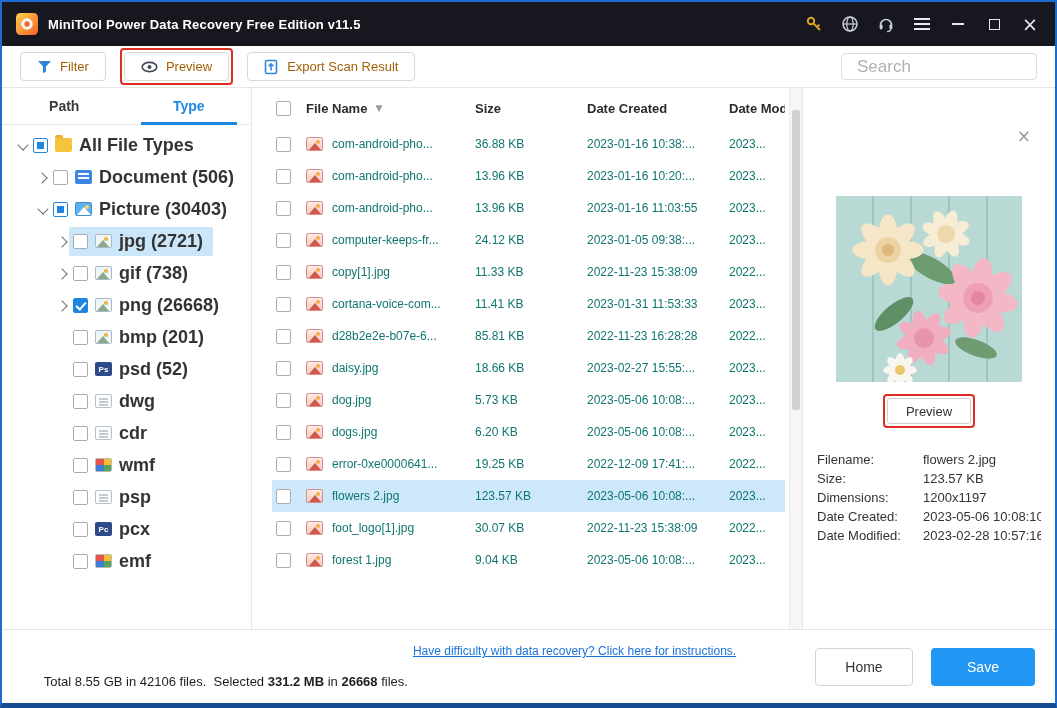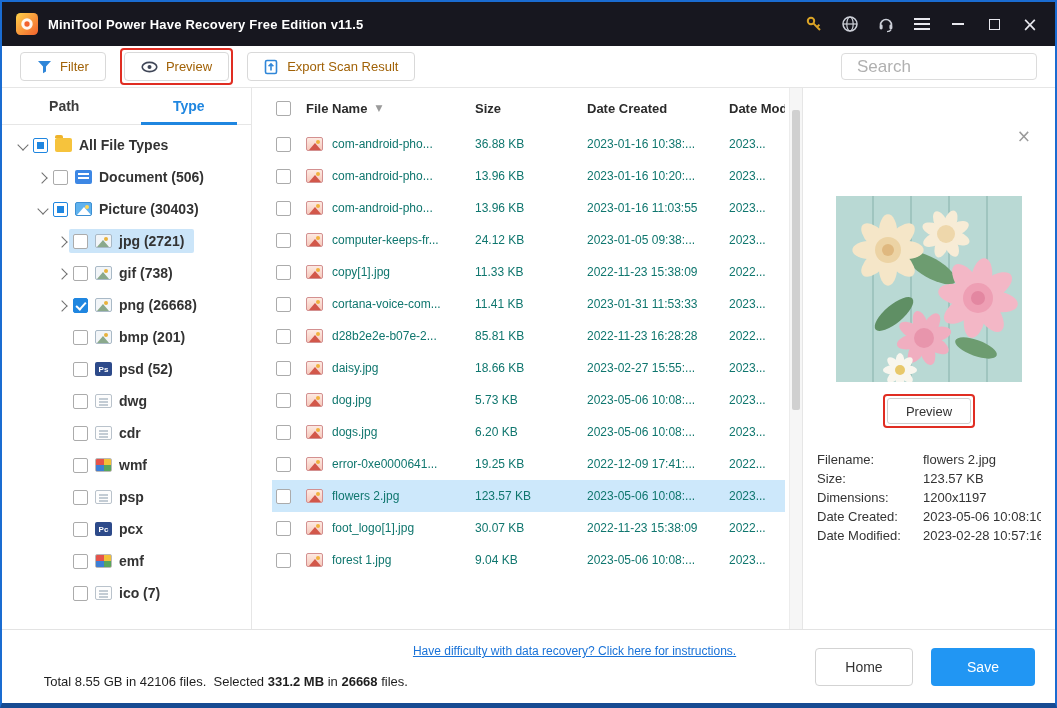--- a/index.html
+++ b/index.html
@@ -75,21 +75,21 @@
   .tree-row[data-selected="true"] .tree-inner { background: #cbe5f9; }
   .expander { width: 13px; height: 13px; position: relative; flex: none; }
   .expander[data-exp="down"]::before {
     content: ""; position: absolute; left: 3px; top: 2px; width: 7px; height: 7px;
     border-right: 1.6px solid #6f6f6f; border-bottom: 1.6px solid #6f6f6f; transform: rotate(45deg);
   }
   .expander[data-exp="right"]::before {
     content: ""; position: absolute; left: 2px; top: 3px; width: 7px; height: 7px;
     border-right: 1.6px solid #6f6f6f; border-bottom: 1.6px solid #6f6f6f; transform: rotate(-45deg);
   }
-  .tlabel { font-size: 14px; font-weight: 600; color: #333; white-space: nowrap; }
+  .tlabel { font-size: 18px; font-weight: 600; color: #333; white-space: nowrap; }
 
   
   .cb {
     width: 15px; height: 15px; border: 1px solid #ababab; border-radius: 2px; background: #fff;
     position: relative; flex: none; cursor: pointer;
   }
   .cb[data-state="checked"] { background: #1f86e0; border-color: #1f86e0; }
   .cb[data-state="checked"]::after {
     content: ""; position: absolute; left: 4px; top: 1px; width: 4px; height: 8px;
     border: solid #fff; border-width: 0 2px 2px 0; transform: rotate(42deg);
@@ -190,21 +190,21 @@
       <defs>
           <linearGradient id="lg" x1="0" y1="0" x2="1" y2="1">
         <stop offset="0" stop-color="#ffd24a"></stop>
             <stop offset="1" stop-color="#f2622d"></stop>
       </linearGradient>
         </defs>
       <rect width="20" height="20" rx="4" fill="url(#lg)"></rect>
       <circle cx="10" cy="10" r="5.2" fill="#ffffff" opacity="0.92"></circle>
       <circle cx="10" cy="10" r="2.4" fill="#f2622d"></circle>
     </svg>
-    <span class="title-text">MiniTool Power Have Recovery Free Edition v11.5</span>
+    <span class="title-text">MiniTool Power Data Recovery Free Edition v11.5</span>
     <div class="titlebar-right">
       <button class="tb-icon-btn">
         <svg width="18" height="18" viewBox="0 0 18 18" fill="none">
           <circle cx="6" cy="6" r="3.2" stroke="#dba426" stroke-width="2"></circle>
           <path d="M8.4 8.4 L15 15 M12 12 l2.4 -2.4" stroke="#dba426" stroke-width="2"></path>
         </svg>
       </button>
       <button class="tb-icon-btn">
         <svg width="18" height="18" viewBox="0 0 18 18" fill="none">
           <circle cx="9" cy="9" r="7" stroke="#cdd0d8" stroke-width="1.5"></circle>
@@ -399,28 +399,20 @@
 
           <div class="tree-row" data-lvl="2" data-selected="false">
             <span class="expander" data-exp="none"></span>
             <span class="tree-inner">
               <span class="cb" data-state="unchecked"></span>
               <span class="ticon" data-icon="grid"></span>
               <span class="tlabel">emf</span>
             </span>
           </div>
 
-          <div class="tree-row" data-lvl="2" data-selected="false">
-            <span class="expander" data-exp="none"></span>
-            <span class="tree-inner">
-              <span class="cb" data-state="unchecked"></span>
-              <span class="ticon" data-icon="file"></span>
-              <span class="tlabel">ico (7)</span>
-            </span>
-          </div>
         </div>
     </aside>
 
     <section class="table-area">
       <div class="thead-row">
         <span class="cb" data-state="unchecked" style="margin-left:4px;"></span>
         <span class="h-name">
           <span>File Name</span>
           <span class="filter-caret">▼</span>
         </span>
@@ -480,21 +472,21 @@
             <span class="thumb"></span>
             <span class="c-name">cortana-voice-com...</span>
             <span class="c-size">11.41 KB</span>
             <span class="c-created">2023-01-31 11:53:33</span>
             <span class="c-mod">2023...</span>
           </div>
 
           <div class="trow" data-selected="false">
             <span class="cb" data-state="unchecked" style="margin-left:4px;"></span>
             <span class="thumb"></span>
-            <span class="c-name">d28b2e2e-b07e-2...</span>
+            <span class="c-name">d28b2e2e-b07e-6...</span>
             <span class="c-size">85.81 KB</span>
             <span class="c-created">2022-11-23 16:28:28</span>
             <span class="c-mod">2022...</span>
           </div>
 
           <div class="trow" data-selected="false">
             <span class="cb" data-state="unchecked" style="margin-left:4px;"></span>
             <span class="thumb"></span>
             <span class="c-name">daisy.jpg</span>
             <span class="c-size">18.66 KB</span>

